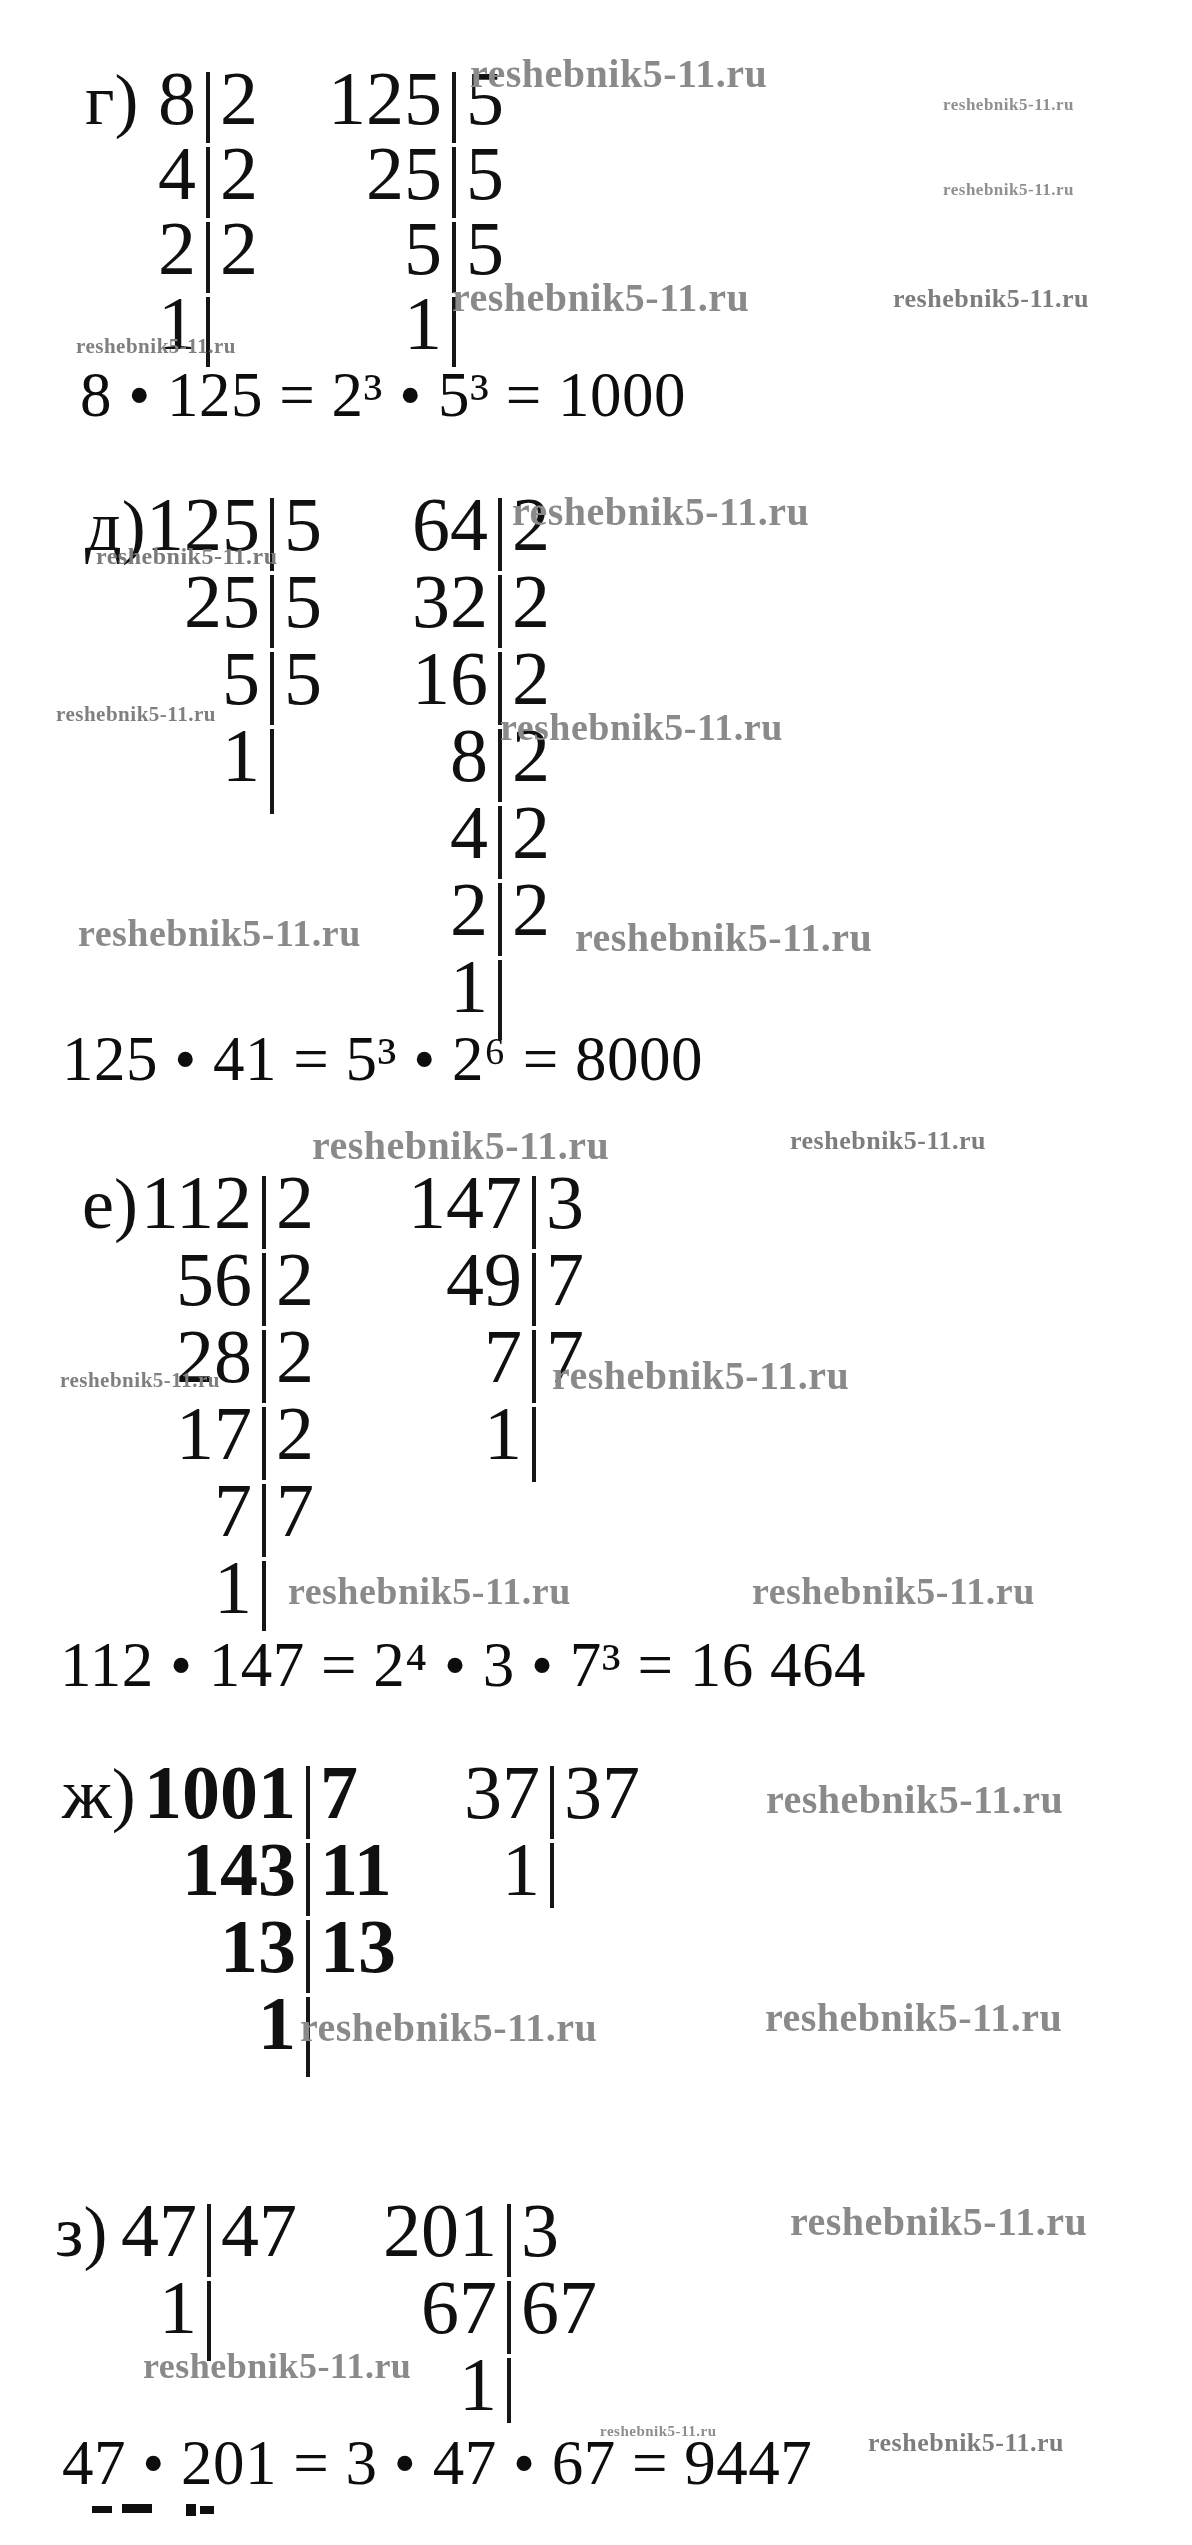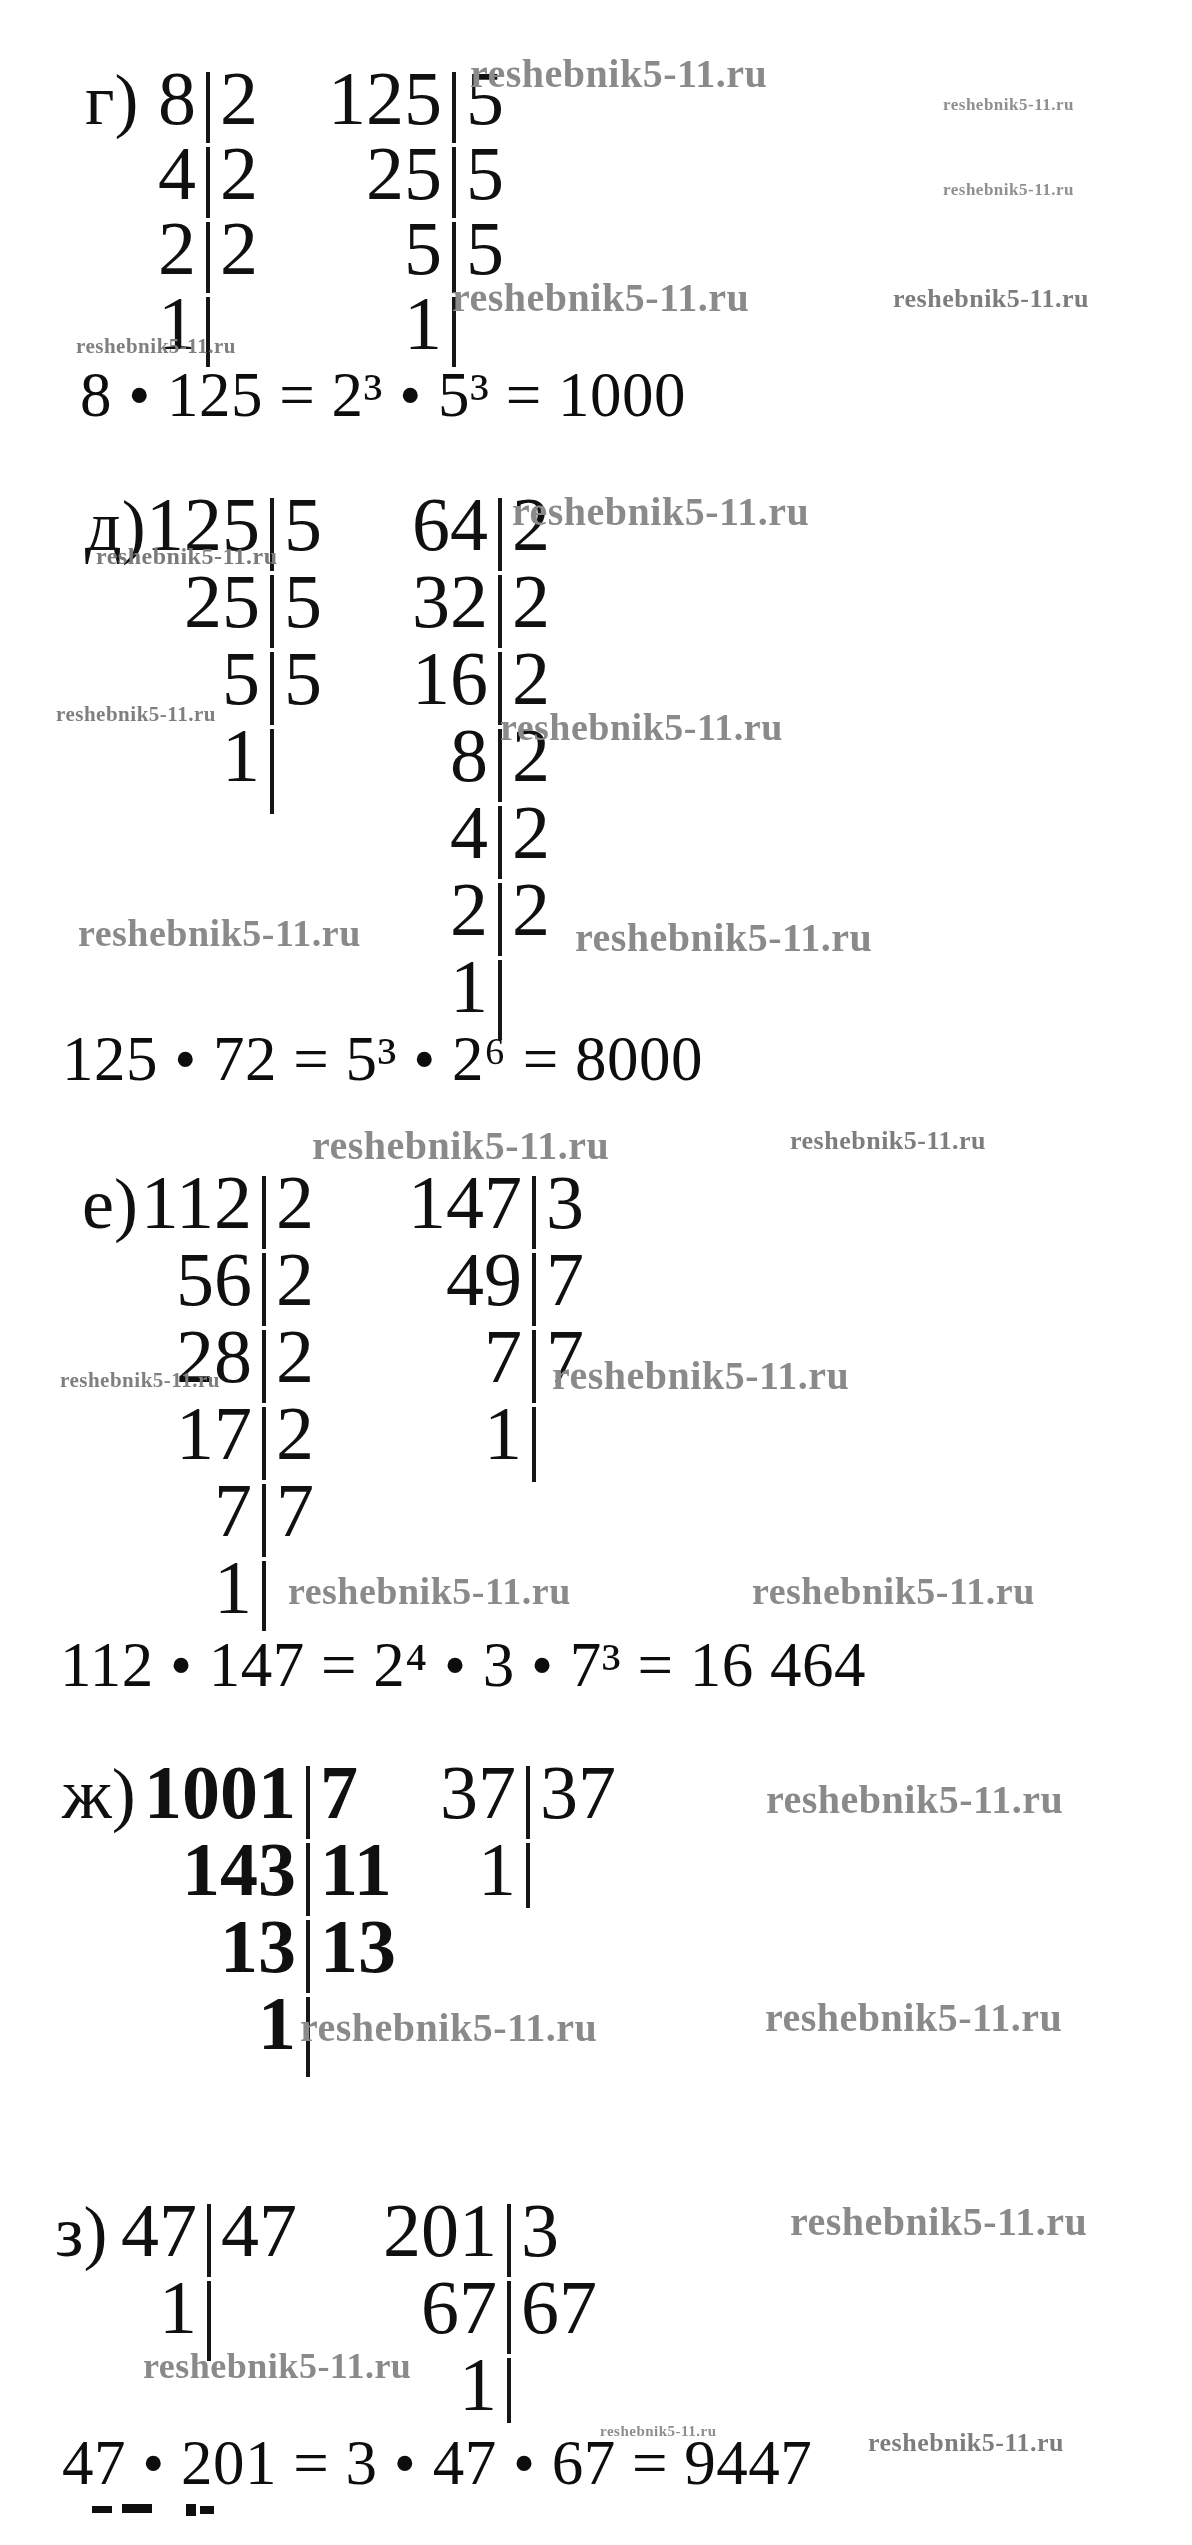--- a/index.html
+++ b/index.html
@@ -127,21 +127,21 @@
       </div>
       <div class="frow">
         <span class="num">2</span>
         <span class="divv">2</span>
       </div>
       <div class="frow">
         <span class="num">1</span>
         <span class="divv"></span>
       </div>
     </div>
-  <div class="eq" style="left:62px; top:1036px;">125 • 72 = 5³ • 2⁶ = 8000</div>
+  <div class="eq" style="left:62px; top:1036px;">125 • 41 = 5³ • 2⁶ = 8000</div>
 
   <div class="lbl" style="left:82px; top:1178px;">е)</div>
   <div class="ftable" style="left:116px; top:1176px; --numw:136px; --lasth:70px;">
       <div class="frow">
         <span class="num">112</span>
         <span class="divv">2</span>
       </div>
       <div class="frow">
         <span class="num">56</span>
         <span class="divv">2</span>
@@ -195,21 +195,21 @@
       </div>
       <div class="frow">
         <span class="num">13</span>
         <span class="divv">13</span>
       </div>
       <div class="frow">
         <span class="num">1</span>
         <span class="divv"></span>
       </div>
     </div>
-  <div class="ftable" style="left:396px; top:1766px; --numw:120px; --lasth:65px;">
+  <div class="ftable" style="left:420px; top:1766px; --numw:120px; --lasth:65px;">
       <div class="frow">
         <span class="num">37</span>
         <span class="divv">37</span>
       </div>
       <div class="frow">
         <span class="num">1</span>
         <span class="divv"></span>
       </div>
     </div>
 

